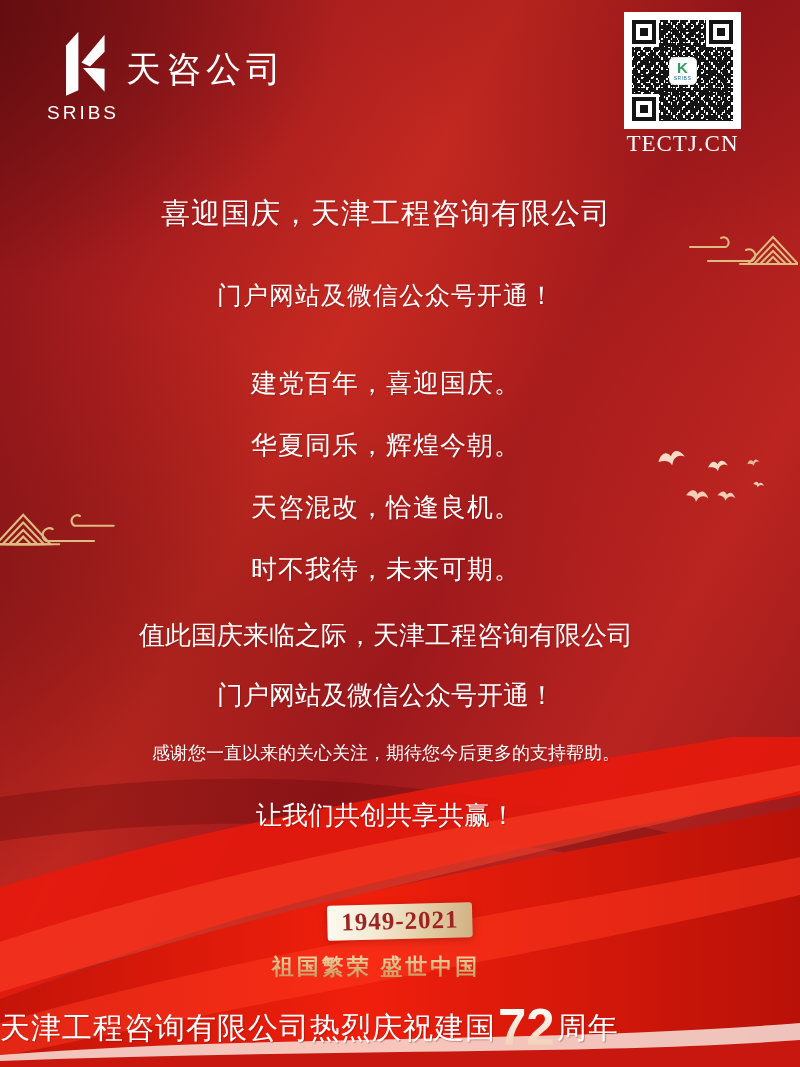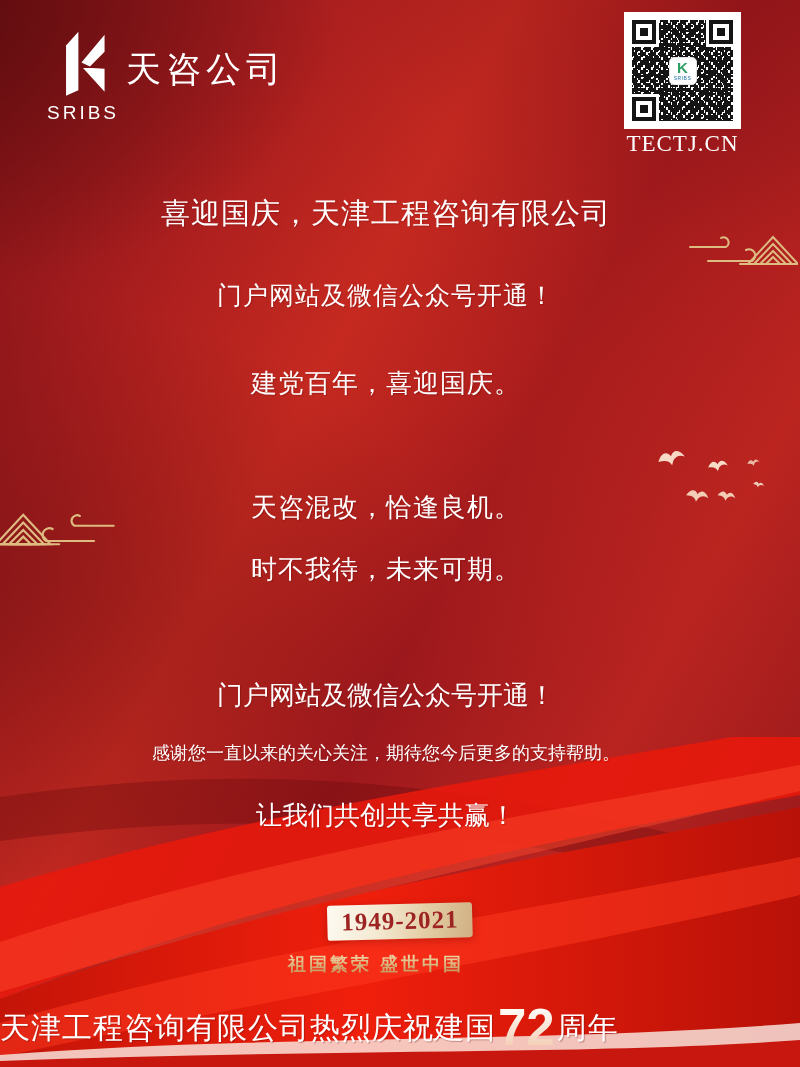--- a/index.html
+++ b/index.html
@@ -74,22 +74,22 @@
   .badge{
     position:absolute;left:50%;top:904px;transform:translateX(-50%) rotate(-1.5deg);
     padding:3px 14px 4px;border-radius:3px;
     background:linear-gradient(100deg,#fdfaf1 0%,#f4ead3 35%,#e2cba2 70%,#d0b083 100%);
     color:#9e2423;font-family:"Liberation Serif","DejaVu Serif",serif;
     font-weight:bold;font-size:25px;letter-spacing:1px;
     box-shadow:0 2px 8px rgba(110,0,0,.35);
   }
   .slogan{
     position:absolute;left:0;width:752px;top:952px;text-align:center;
-    font-family:Liberation Sans, sans-serif;font-weight:bold;
-    font-size:18px;letter-spacing:3px;white-space:nowrap;
+    font-family:Liberation Serif, serif;font-weight:bold;
+    font-size:22px;letter-spacing:3px;white-space:nowrap;
     background:linear-gradient(180deg,#f0d7a6 10%,#c6955a 90%);
     -webkit-background-clip:text;background-clip:text;color:transparent;
   }
   .celebration{
     position:absolute;left:0;width:642px;top:998px;text-align:left;color:#fff;
     font-size:30px;font-weight:500;letter-spacing:1px;white-space:nowrap;
     text-shadow:1px 1px 1px rgba(110,10,10,.35);
   }
   .celebration .num{
     font-size:51px;font-weight:bold;vertical-align:-7px;margin:0 2px;letter-spacing:0;
@@ -175,23 +175,25 @@
     <use href="#bird" fill="#f7dcc8" transform="translate(60,16) scale(1.1) rotate(-6)"></use>
     <use href="#bird" fill="#f3cdb6" transform="translate(72,44) scale(1.0) rotate(10)"></use>
     <use href="#bird" fill="#e8b8a4" transform="translate(100,16) scale(0.7) rotate(-10)"></use>
     <use href="#bird" fill="#eecdb8" transform="translate(108,36) scale(0.6) rotate(12)"></use>
   </svg>
 
   <div class="txt title">喜迎国庆，天津工程咨询有限公司</div>
   <div class="txt subtitle">门户网站及微信公众号开通！</div>
 
   <div class="txt poem poem-1">建党百年，喜迎国庆。</div>
+  <div class="txt poem poem-2">华夏同乐，辉煌今朝。</div>
   <div class="txt poem poem-4">时不我待，未来可期。</div>
   <div class="txt poem poem-3">天咨混改，恰逢良机。</div>
 
+  <div class="txt closing close-1">值此国庆来临之际，天津工程咨询有限公司</div>
   <div class="txt closing close-2">门户网站及微信公众号开通！</div>
   <div class="txt closing close-3">感谢您一直以来的关心关注，期待您今后更多的支持帮助。</div>
   <div class="txt closing close-4">让我们共创共享共赢！</div>
 
   <div class="badge">1949-2021</div>
   <div class="slogan">祖国繁荣 盛世中国</div>
   <div class="celebration">
     <span>天津工程咨询有限公司热烈庆祝建国</span><span class="num">72</span><span>周年</span>
   </div>
 

